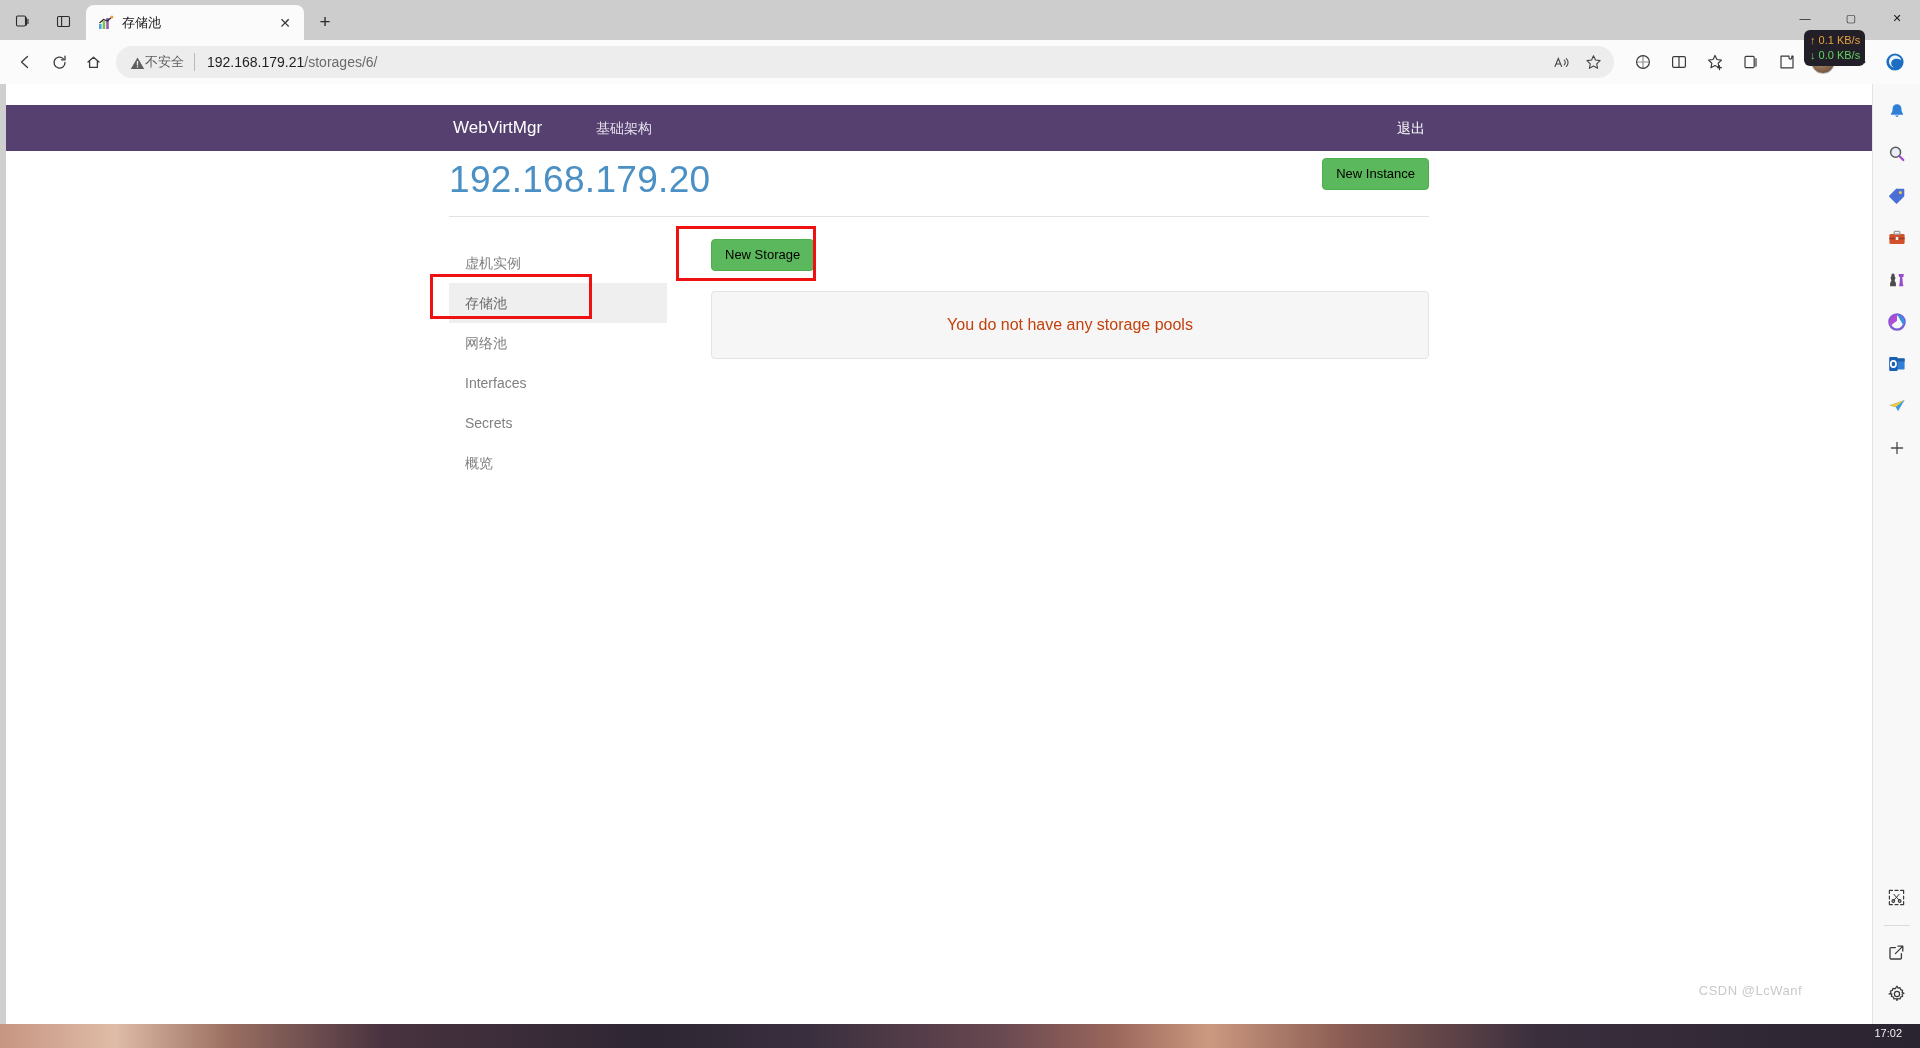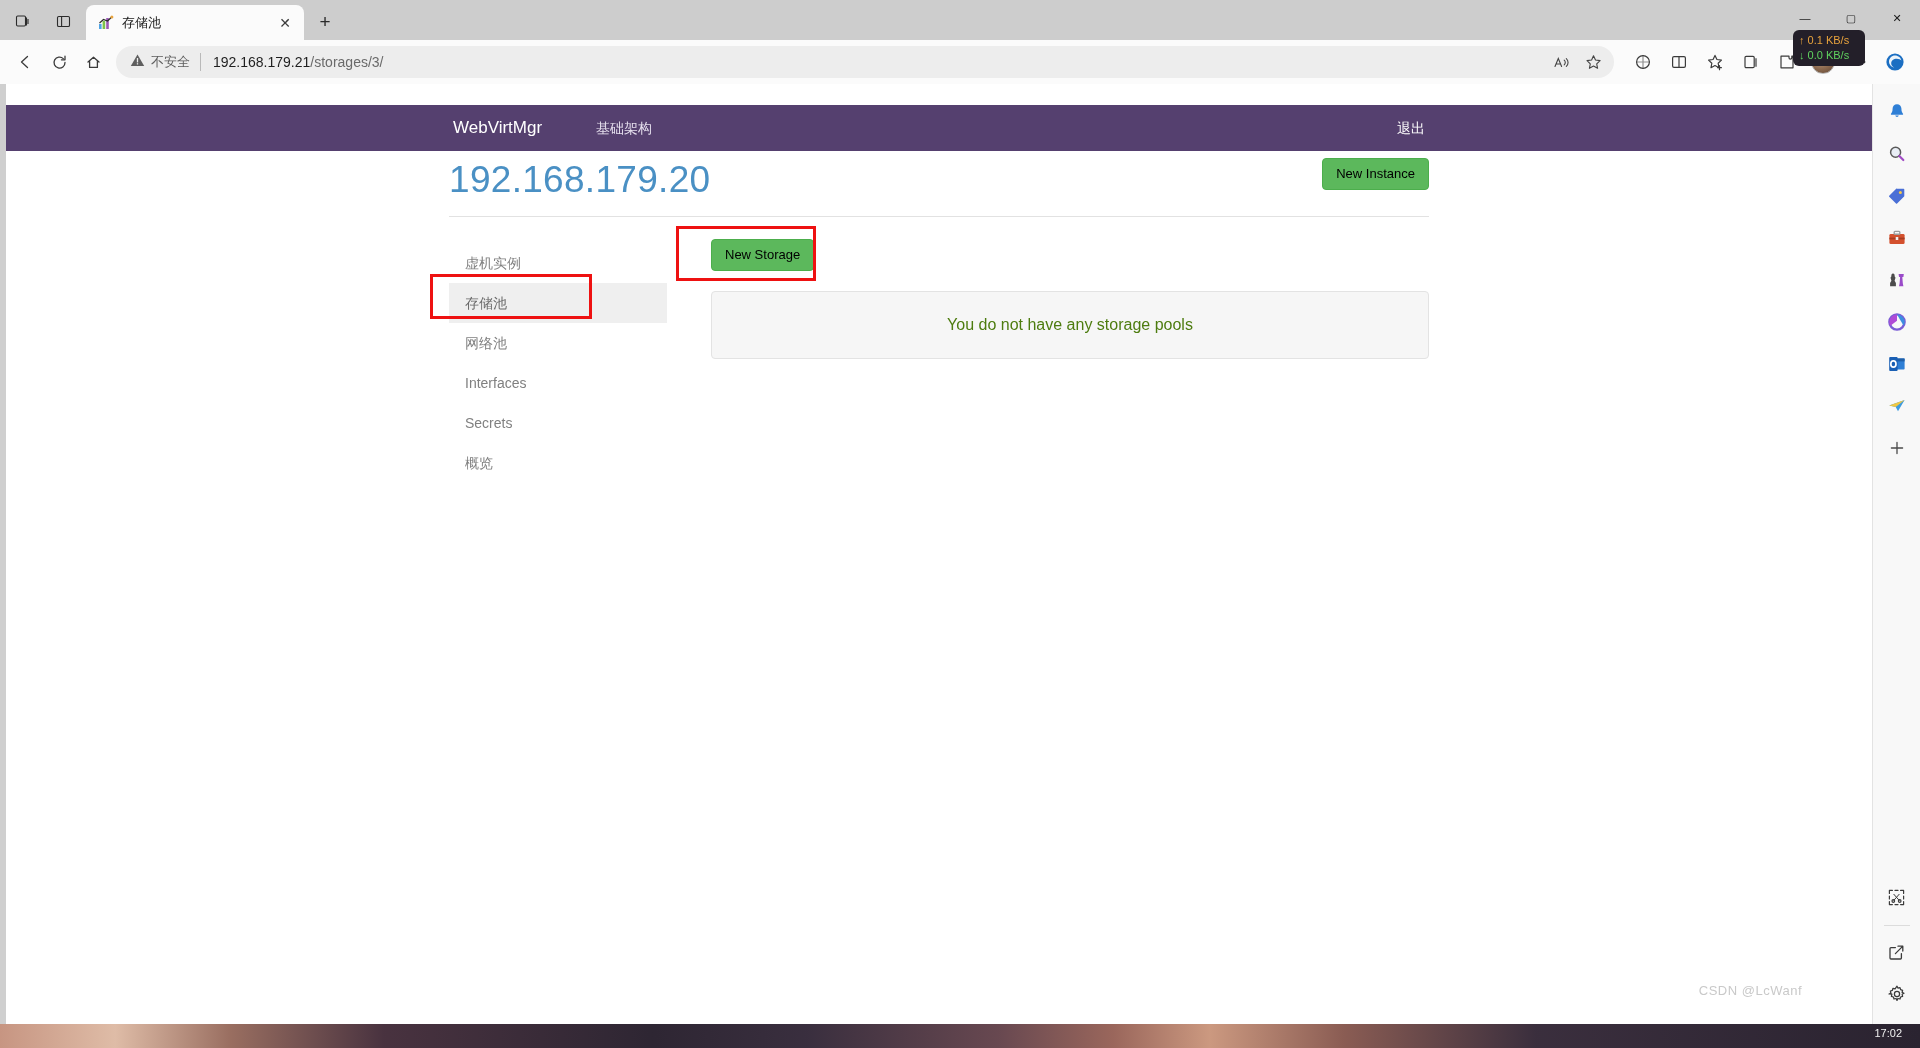--- a/index.html
+++ b/index.html
@@ -58,21 +58,21 @@
   .nav-btn {
     width:34px; height:34px; border-radius:6px; display:flex;
     align-items:center; justify-content:center; color:#3b3b3b; flex:0 0 34px;
   }
   .omnibox {
     flex:1; height:32px; background:#ededed; border-radius:16px;
     display:flex; align-items:center; padding:0 6px 0 14px; margin:0 6px;
     min-width:0;
   }
   .not-secure {
-    display:flex; align-items:flex-start; gap:6px; color:#5f5f5f;
+    display:flex; align-items:flex-end; color:#5f5f5f;
     font-size:13px; flex:0 0 auto; padding-right:10px;
   }
   .omni-divider { width:1px; height:18px; background:#b9b9b9; margin-right:12px; }
   .url { font-size:14px; color:#1f1f1f; white-space:nowrap; }
   .url .dim { color:#6a6a6a; }
   .omni-right { margin-left:auto; display:flex; align-items:center; gap:2px; }
   .omni-icon {
     width:30px; height:28px; display:flex; align-items:center;
     justify-content:center; color:#444; 
   }
@@ -111,21 +111,21 @@
     position:absolute; left:143px; top:0; height:46px; line-height:46px;
     color:#e6e0ee; font-size:14px; padding:0 14px;
   }
   .wvm-logout {
     position:absolute; right:0; top:0; height:46px; line-height:46px;
     color:#ffffff; font-size:14px; padding:0 14px;
   }
 
   
   .netspeed {
-    position:absolute; right:55px; top:30px; width:72px; height:36px;
+    position:absolute; right:55px; top:30px; width:61px; height:36px;
     background:#231f29; border-radius:6px; padding:3px 6px;
     display:flex; flex-direction:column; justify-content:center;
     font-size:11px; line-height:15px; z-index:30;
   }
   .netspeed .up { color:#e8a33d; white-space:nowrap; }
   .netspeed .down { color:#5fd35f; white-space:nowrap; }
 
   
   .content { position:absolute; left:0; top:46px; width:1866px; }
   .container { position:relative; width:980px; margin:0 auto; }
@@ -156,21 +156,21 @@
     display:block; padding:10px 16px; color:#808080; font-size:14px;
     text-decoration:none; line-height:20px;
   }
   .sidenav li.active a { background:#efefef; color:#6a6a6a; }
 
   
   .mainpanel { flex:1; padding-left:28px; padding-top:0; }
   .panel-empty {
     margin-top:20px; background:#f6f6f6; border:1px solid #e3e3e3;
     border-radius:4px; height:68px; display:flex; align-items:center;
-    justify-content:center; color:#4d7c0f; font-size:16px;
+    justify-content:center; color:#c2410c; font-size:16px;
   }
 
   
   .annot {
     position:absolute; border:3px solid #ee1111; pointer-events:none; z-index:20;
   }
   .annot-sidebar { left:430px; top:274px; width:162px; height:45px; }
   .annot-newstorage { left:676px; top:226px; width:140px; height:55px; }
 
   
@@ -274,21 +274,21 @@
     <div class="omnibox">
       <span class="not-secure">
         <svg width="15" height="15" viewBox="0 0 15 15" fill="#5f5f5f">
           <path d="M7.5 1.6L14.2 13H0.8z"></path>
           <rect x="6.85" y="5" width="1.3" height="4.4" fill="#ededed"></rect>
           <rect x="6.85" y="10.2" width="1.3" height="1.3" fill="#ededed"></rect>
         </svg>
         <span>不安全</span>
       </span>
       <span class="omni-divider"></span>
-      <span class="url"><span>192.168.179.21</span><span class="dim">/storages/3/</span></span>
+      <span class="url"><span>192.168.179.21</span><span class="dim">/storages/6/</span></span>
       <span class="omni-right">
         <span class="omni-icon">
           <svg width="17" height="15" viewBox="0 0 17 15" fill="none" stroke="currentColor" stroke-width="1.1">
             <path d="M2 11.5L5.3 3.5 8.6 11.5M3.2 9h4.2" stroke-linecap="round"></path>
             <path d="M11.2 5.2a3 3 0 0 1 0 4.6M13.3 3.6a5.2 5.2 0 0 1 0 7.8" stroke-linecap="round"></path>
           </svg>
         </span>
         <span class="omni-icon">
           <svg width="17" height="17" viewBox="0 0 17 17" fill="none" stroke="currentColor" stroke-width="1.1">
             <path d="M8.5 1.8l2 4.2 4.6.6-3.4 3.2.9 4.5-4.1-2.2-4.1 2.2.9-4.5L2 6.6l4.6-.6z" stroke-linejoin="round"></path>

